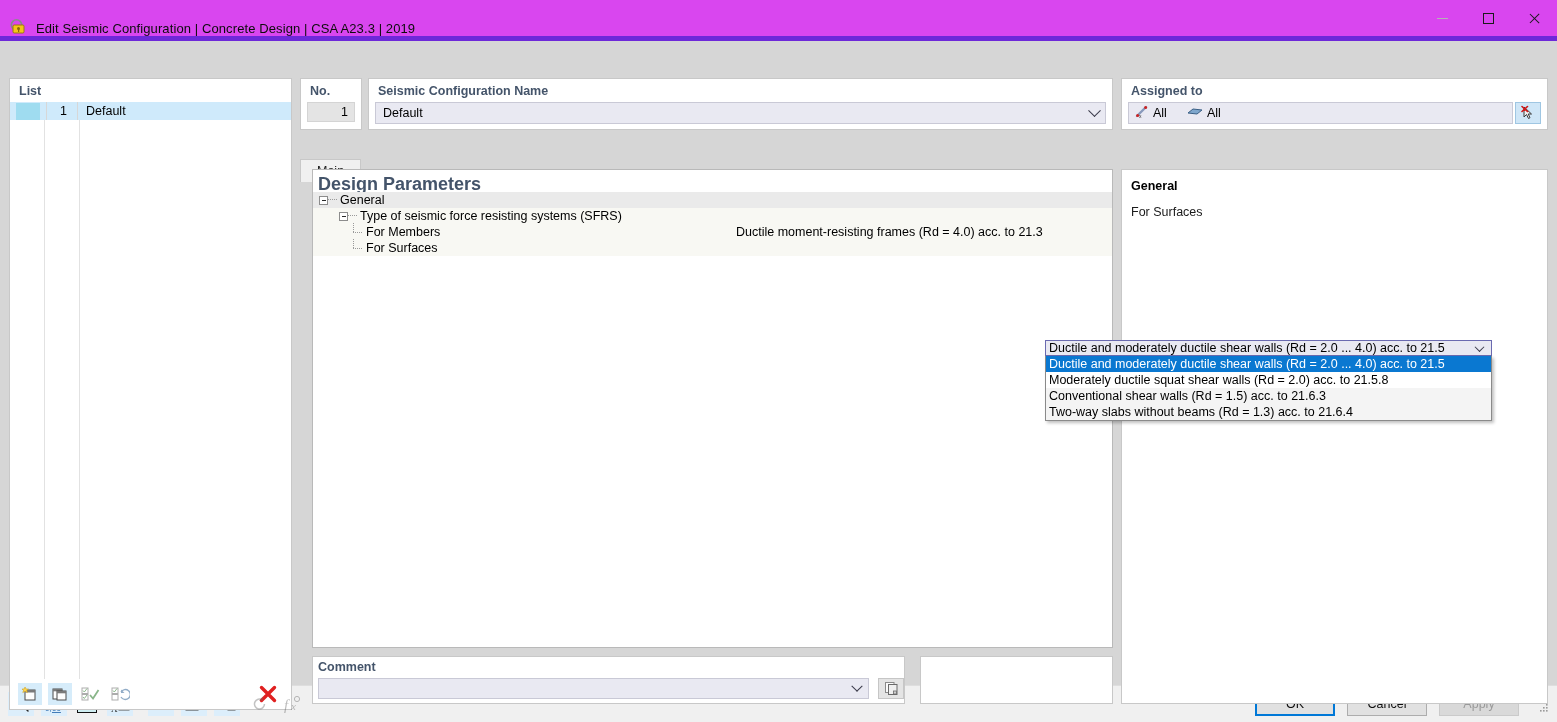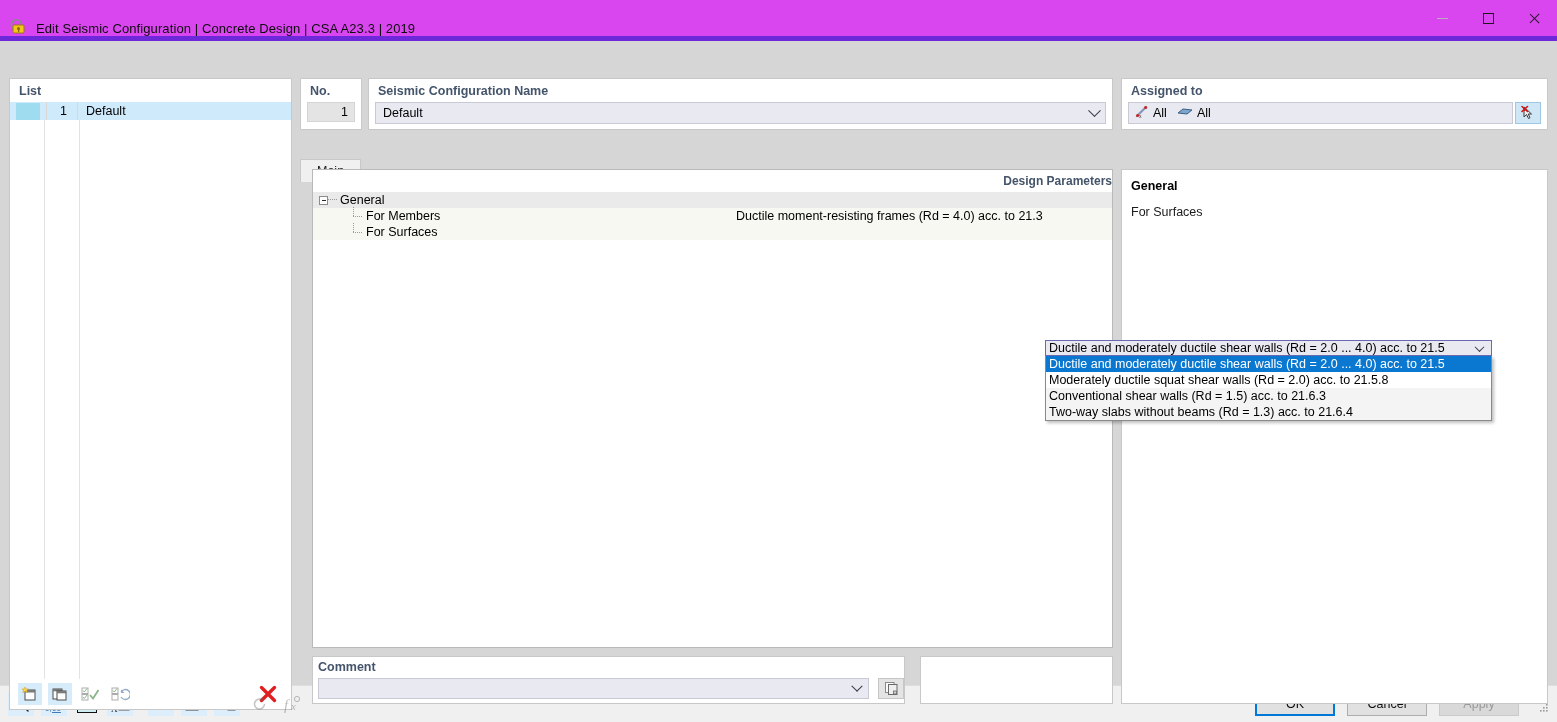--- a/index.html
+++ b/index.html
@@ -124,21 +124,21 @@
   .chev {
     width: 8px; height: 8px; border-right: 1.3px solid #3a3a4a; border-bottom: 1.3px solid #3a3a4a;
     transform: rotate(45deg) translate(-2px,-2px);
   }
 
   
   #assigned-panel { left: 1121px; top: 37px; width: 427px; height: 52px; }
   .assigned-field {
     position: absolute; left: 6px; top: 23px; width: 385px; height: 22px;
     background: #e9e9f2; border: 1px solid #c9c9d6; box-sizing: border-box;
-    display: flex; align-items: center; gap: 10px; padding-left: 6px; font-size: 12.5px;
+    display: flex; align-items: center; gap: 20px; padding-left: 6px; font-size: 12.5px;
   }
   .assigned-item { display: flex; align-items: center; gap: 4px; }
   .assigned-btn {
     position: absolute; right: 6px; top: 23px; width: 26px; height: 22px;
     background: #cfe6f7; border: 1px solid #9fc6e2; box-sizing: border-box;
     display: flex; align-items: center; justify-content: center;
   }
 
   
   .tabs { position: absolute; left: 300px; top: 98px; width: 813px; height: 23px; display: flex; margin-top: 20px; }
@@ -150,22 +150,22 @@
   }
   .tab.active { background: #f0f0f0; }
   .tabs-filler {
     flex: 1; border-bottom: 1px solid #c8c8c8; background: #d6d6d6;
     align-self: flex-end; height: 1px;
   }
 
   
   #params-panel { left: 312px; top: 128px; width: 801px; height: 479px; border: 1px solid #b9b9b9; }
   .params-head {
-    font-size: 12px; font-weight: bold; color: #44546a;
-    padding: 4px 0 4px 5px; background: #ffffff; text-align: right;
+    font-size: 18px; font-weight: bold; color: #44546a;
+    padding: 4px 0 4px 5px; background: #ffffff;
   }
   .tree { position: absolute; left: 0; right: 0; top: 22px; bottom: 0; background: #ffffff; overflow: hidden;}
   .trow { display: flex; align-items: center; height: 16px; font-size: 12.5px; position: relative; }
   .trow.grp { background: #eaeaea; }
   .trow.sub { background: #f8f8f3; }
   .trow.val { background: #f8f8f3; }
   .tnode {
     width: 9px; height: 9px; border: 1px solid #8c8c8c; background: #fff;
     box-sizing: border-box; position: relative; flex: 0 0 auto;
   }
@@ -399,20 +399,25 @@
     <div class="panel" id="params-panel">
       <div class="params-head">Design Parameters</div>
       <div class="tree">
 
         <div class="trow grp" style="padding-left:6px;">
           <div class="tnode"></div>
           <div class="dots"></div>
           <div class="tlabel">General</div>
         </div>
 
+        <div class="trow sub" style="padding-left:26px;">
+          <div class="tnode"></div>
+          <div class="dots"></div>
+          <div class="tlabel">Type of seismic force resisting systems (SFRS)</div>
+        </div>
 
         <div class="trow val" style="padding-left:36px;">
           <div class="tleaf-stem"></div>
           <div class="tlabel">For Members</div>
           <div class="vcell">Ductile moment-resisting frames (Rd = 4.0) acc. to 21.3</div>
         </div>
 
         <div class="trow val" style="padding-left:36px;">
           <div class="tleaf-stem last"></div>
           <div class="tlabel">For Surfaces</div>

